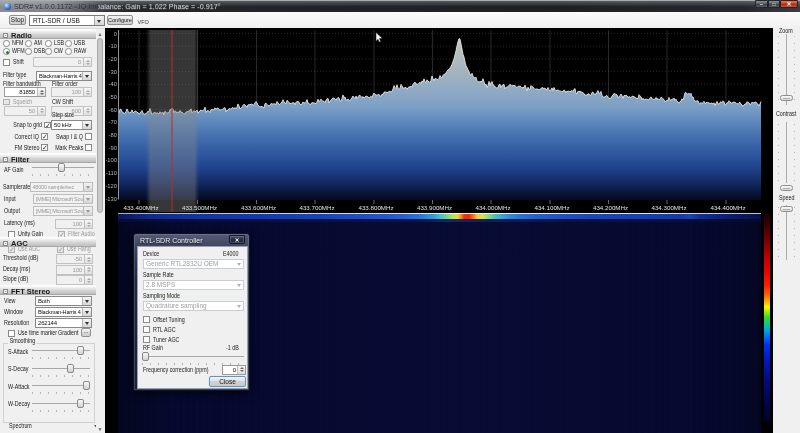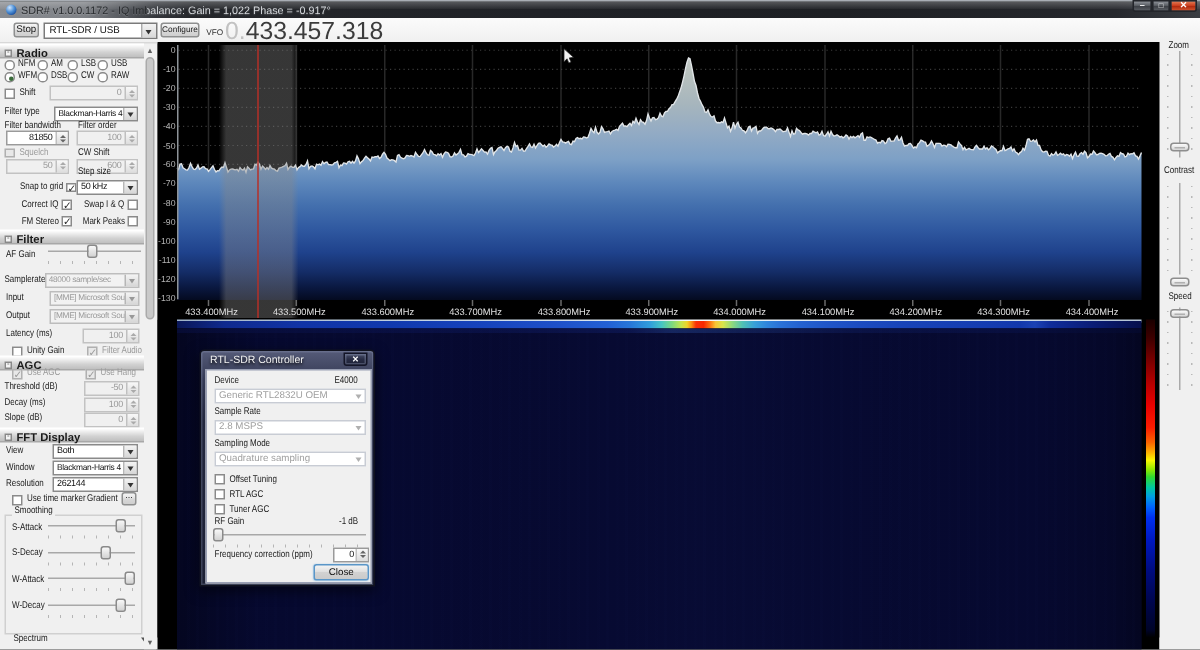--- a/index.html
+++ b/index.html
@@ -148,21 +148,20 @@
       </div>
 </div>
 
 <div id="toolbar">
  <div class="btn" id="btnstop">Stop</div>
  <div id="devsel">RTL-SDR / USB<span class="arrowbox">
           <span class="dar"></span>
         </span></div>
  <div class="btn" id="btncfg">Configure</div>
  <div id="vfolbl">VFO</div>
- <div id="freq"><span class="dim">0.</span>433.457.318</div>
 </div>
 
 <div id="sidebar">
 
  <div class="sect" style="top:0;">
         <span class="minus">-</span>
         <span class="stitle">Radio</span>
       </div>
  <div class="rad" style="left:3px;top:11px;"></div>
       <div class="lbl" style="left:12px;top:11px;">NFM</div>
@@ -240,21 +239,21 @@
       <div class="lbl gray" style="left:67px;top:217px;">Use Hang</div>
  <div class="lbl" style="left:3px;top:226px;">Threshold (dB)</div>
  <div class="inp dis" style="left:56px;top:225px;width:37px;padding-right:10px;">-50<span class="ud"></span></div>
  <div class="lbl" style="left:3px;top:236.5px;">Decay (ms)</div>
  <div class="inp dis" style="left:56px;top:235.5px;width:37px;padding-right:10px;">100<span class="ud"></span></div>
  <div class="lbl" style="left:3px;top:247px;">Slope (dB)</div>
  <div class="inp dis" style="left:56px;top:246px;width:37px;padding-right:10px;">0<span class="ud"></span></div>
 
  <div class="sect" style="top:256px;">
         <span class="minus">-</span>
-        <span class="stitle">FFT Display</span>
+        <span class="stitle">FFT Stereo</span>
       </div>
  <div class="lbl" style="left:4px;top:269px;">View</div>
  <div class="dd" style="left:35px;top:267px;width:57px;padding-right:10px;">Both<span class="db"></span></div>
  <div class="lbl" style="left:4px;top:280px;">Window</div>
  <div class="dd" style="left:35px;top:278px;width:57px;padding-right:10px;font-size:5.6px;">Blackman-Harris 4<span class="db"></span></div>
  <div class="lbl" style="left:4px;top:291px;">Resolution</div>
  <div class="dd" style="left:35px;top:289px;width:57px;padding-right:10px;">262144<span class="db"></span></div>
  <div class="chk" style="left:8px;top:301px;"></div>
       <div class="lbl" style="left:18px;top:301px;">Use time marker</div>
  <div class="lbl" style="left:58px;top:301px;">Gradient</div>

